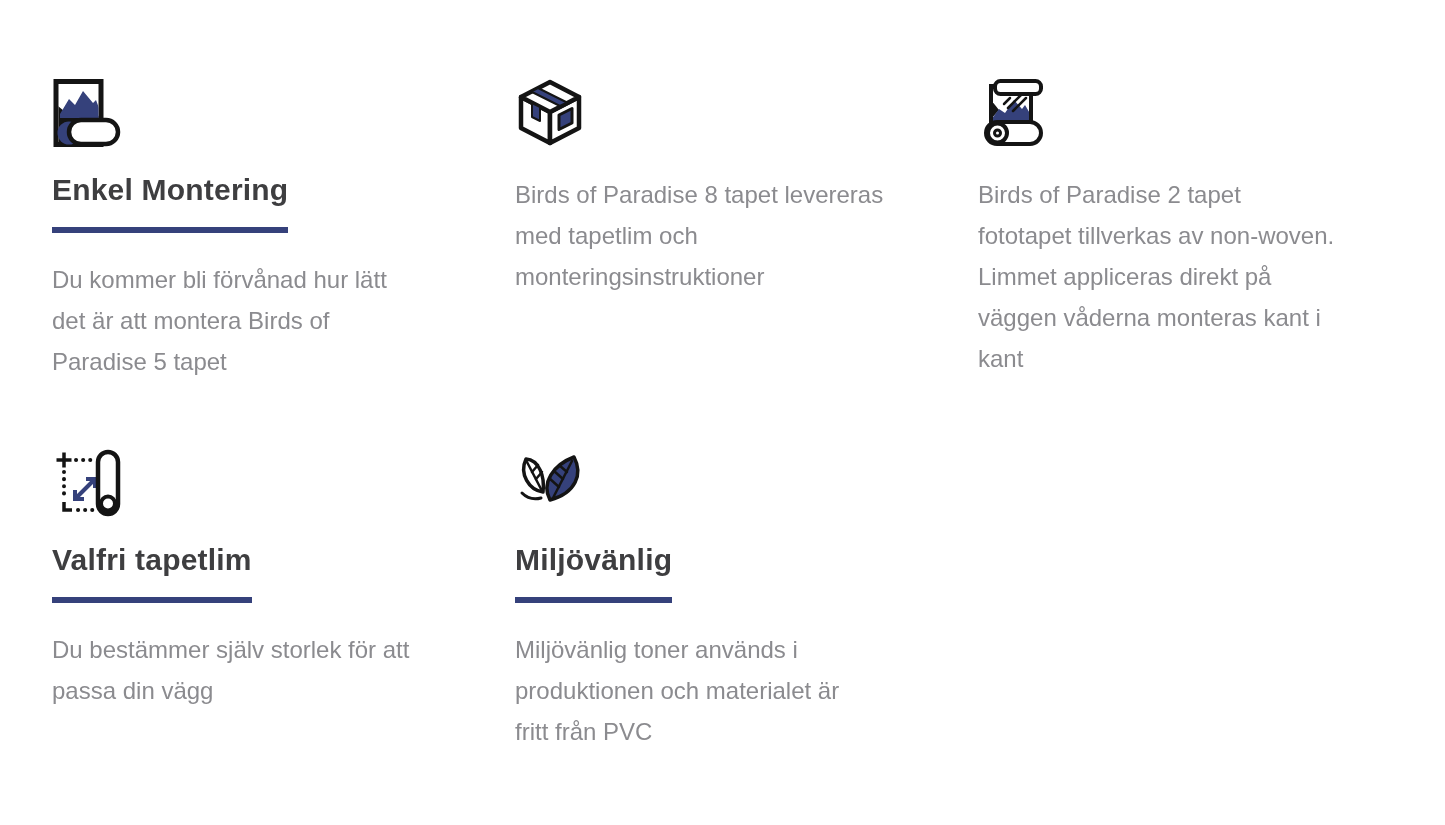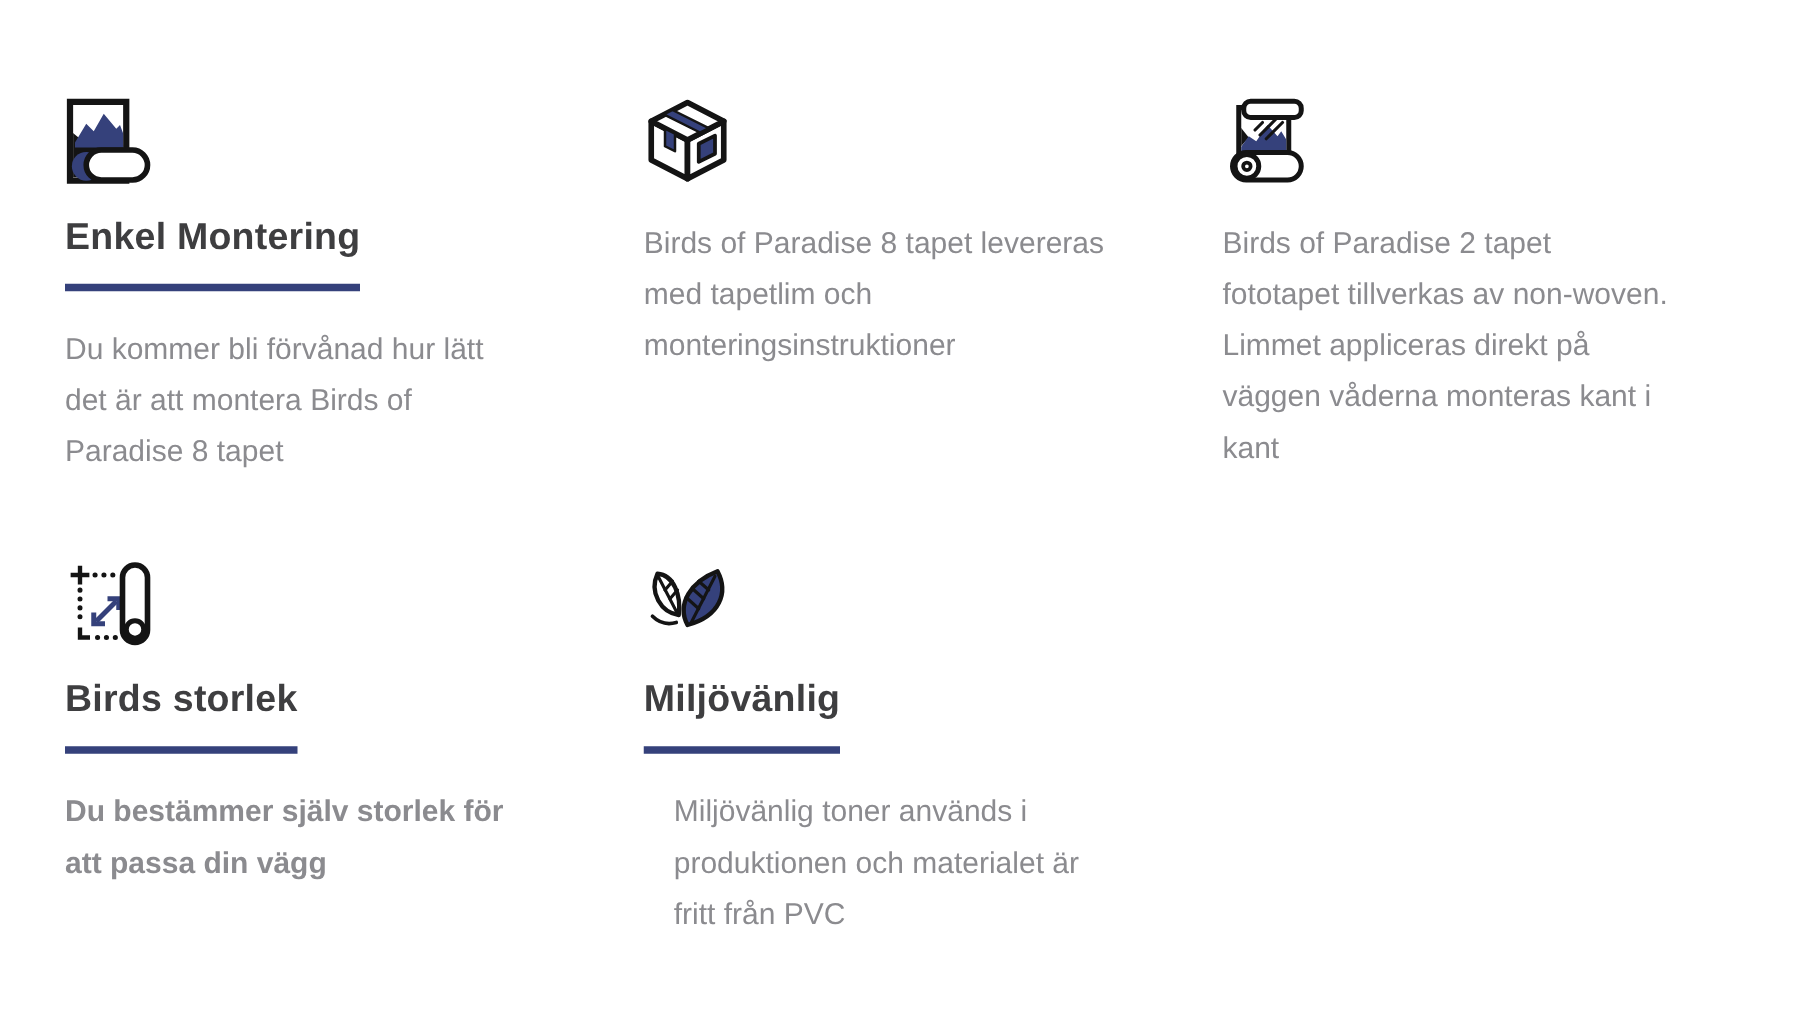--- a/index.html
+++ b/index.html
@@ -37,22 +37,22 @@
     border-bottom:6px solid var(--navy);
   }
   .desc{
     margin:26px 0 0 0;
     font-size:24px;line-height:41px;
     color:var(--body);font-weight:400;
   }
   .card:nth-child(1) .desc{max-width:365px;}
   .card:nth-child(2) .desc{max-width:400px;}
   .card:nth-child(3) .desc{max-width:360px;}
-  .card:nth-child(4) .desc{max-width:365px;font-weight:bold;}
-  .card:nth-child(5) .desc{max-width:340px;margin-left:24px;}
+  .card:nth-child(4) .desc{max-width:365px;}
+  .card:nth-child(5) .desc{max-width:340px;}
 </style>
 </head>
 <body>
 
 <main class="features">
 
   <section class="card">
     <div class="icon">
       <svg viewBox="0 0 70 70" width="70" height="70" aria-hidden="true">
         <clipPath id="c1">
@@ -61,21 +61,21 @@
         <rect x="4" y="3.5" width="45" height="63" fill="#ffffff" stroke="#141414" stroke-width="5"></rect>
         <g clip-path="url(#c1)">
           <polygon fill="#141414" points="6,64 6,28 12,33 18,31 26,36 34,34 47,38 47,64"></polygon>
           <polygon fill="#35417b" points="8,36 17,21 23,27 31,13 41,25 44,22 47,30 47,40 8,40"></polygon>
         </g>
         <circle cx="17" cy="55" r="11.5" fill="#35417b"></circle>
         <rect x="17" y="42" width="49" height="24" rx="12" fill="#ffffff" stroke="#141414" stroke-width="4.5"></rect>
       </svg>
     </div>
     <h3 class="title"><span class="title-inner">Enkel Montering</span></h3>
-    <p class="desc">Du kommer bli förvånad hur lätt det är att montera Birds of Paradise 8 tapet</p>
+    <p class="desc">Du kommer bli förvånad hur lätt det är att montera Birds of Paradise 5 tapet</p>
   </section>
 
   <section class="card">
     <div class="icon">
       <svg viewBox="0 0 70 70" width="70" height="70" aria-hidden="true">
         <g stroke="#141414" stroke-linejoin="round">
           <polygon points="6,19 35,34 35,65 6,50" fill="#ffffff" stroke-width="4.5"></polygon>
           <polygon points="64,19 35,34 35,65 64,50" fill="#ffffff" stroke-width="4.5"></polygon>
           <polygon points="35,4 64,19 35,34 6,19" fill="#ffffff" stroke-width="4.5"></polygon>
           <polygon points="16,13.5 23,10 52,24.5 45,28" fill="#35417b" stroke-width="2"></polygon>
@@ -124,21 +124,21 @@
         </g>
         <g stroke="#35417b" stroke-width="4" fill="none">
           <line x1="25" y1="49" x2="41" y2="33"></line>
           <path d="M34,31 H43 V40"></path>
           <path d="M32,51 H23 V42"></path>
         </g>
         <rect x="46" y="4" width="20" height="62" rx="10" fill="#ffffff" stroke="#141414" stroke-width="4.5"></rect>
         <circle cx="56" cy="55.5" r="7" fill="#ffffff" stroke="#141414" stroke-width="4"></circle>
       </svg>
     </div>
-    <h3 class="title"><span class="title-inner">Birds storlek</span></h3>
+    <h3 class="title"><span class="title-inner">Valfri tapetlim</span></h3>
     <p class="desc">Du bestämmer själv storlek för att passa din vägg</p>
   </section>
 
   <section class="card">
     <div class="icon">
       <svg viewBox="0 0 70 70" width="70" height="70" aria-hidden="true">
         <path d="M7,45 Q15,53 26,50" fill="none" stroke="#141414" stroke-width="3" stroke-linecap="round"></path>
         <path d="M11,11 C24,12 30,28 28,44 C14,42 4,26 11,11 Z" fill="#ffffff" stroke="#141414" stroke-width="3.5" stroke-linejoin="round"></path>
         <g stroke="#141414" stroke-width="2.5" stroke-linecap="round" fill="none">
           <line x1="26" y1="41" x2="12" y2="14"></line>

